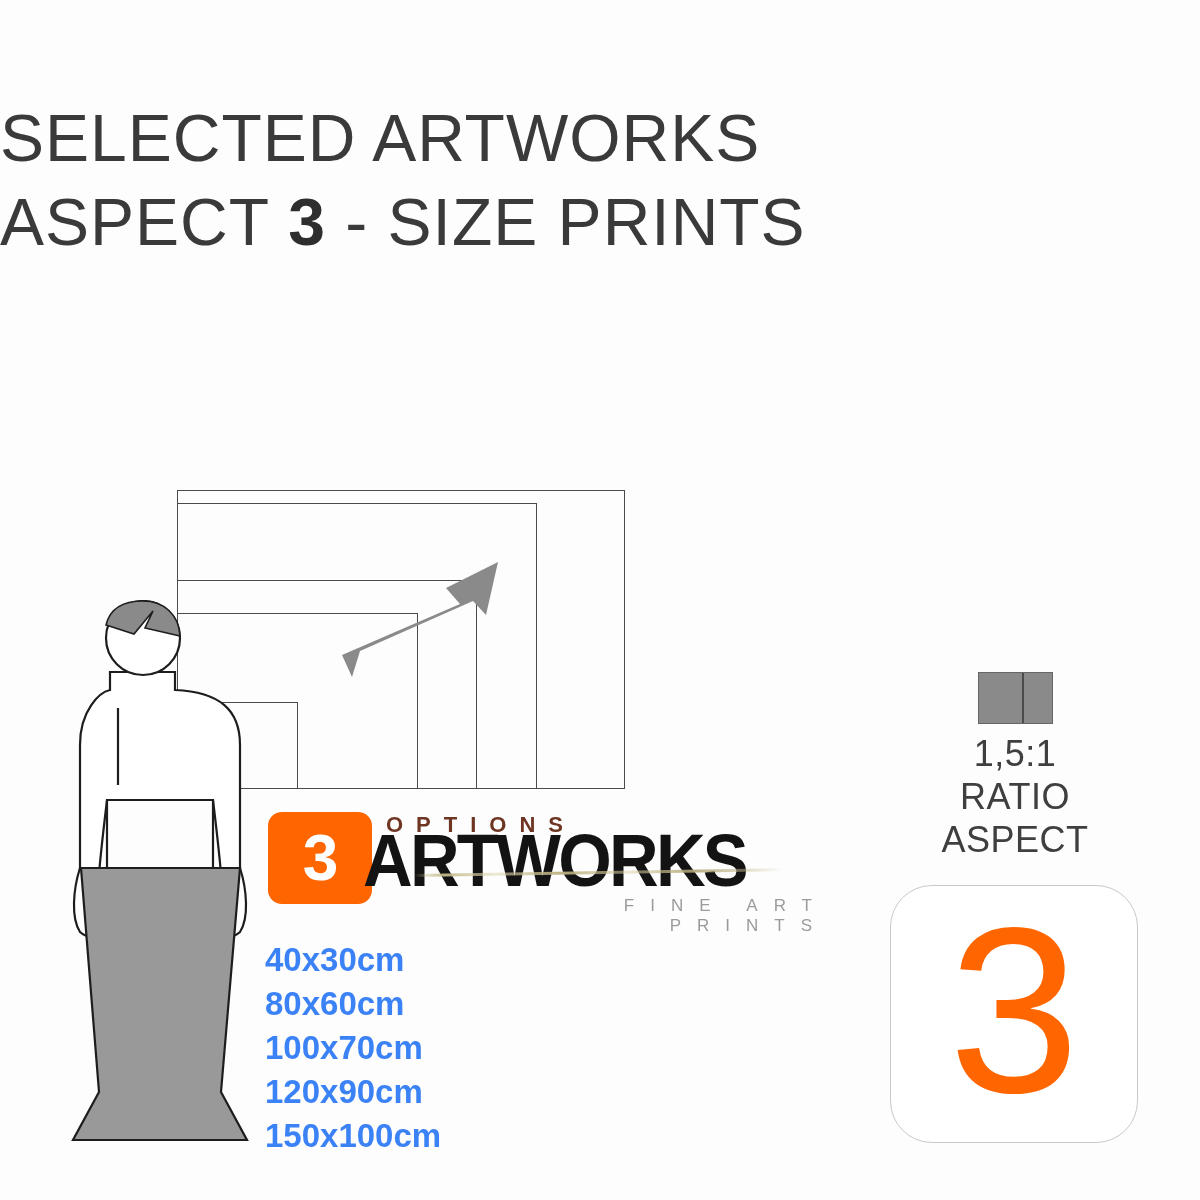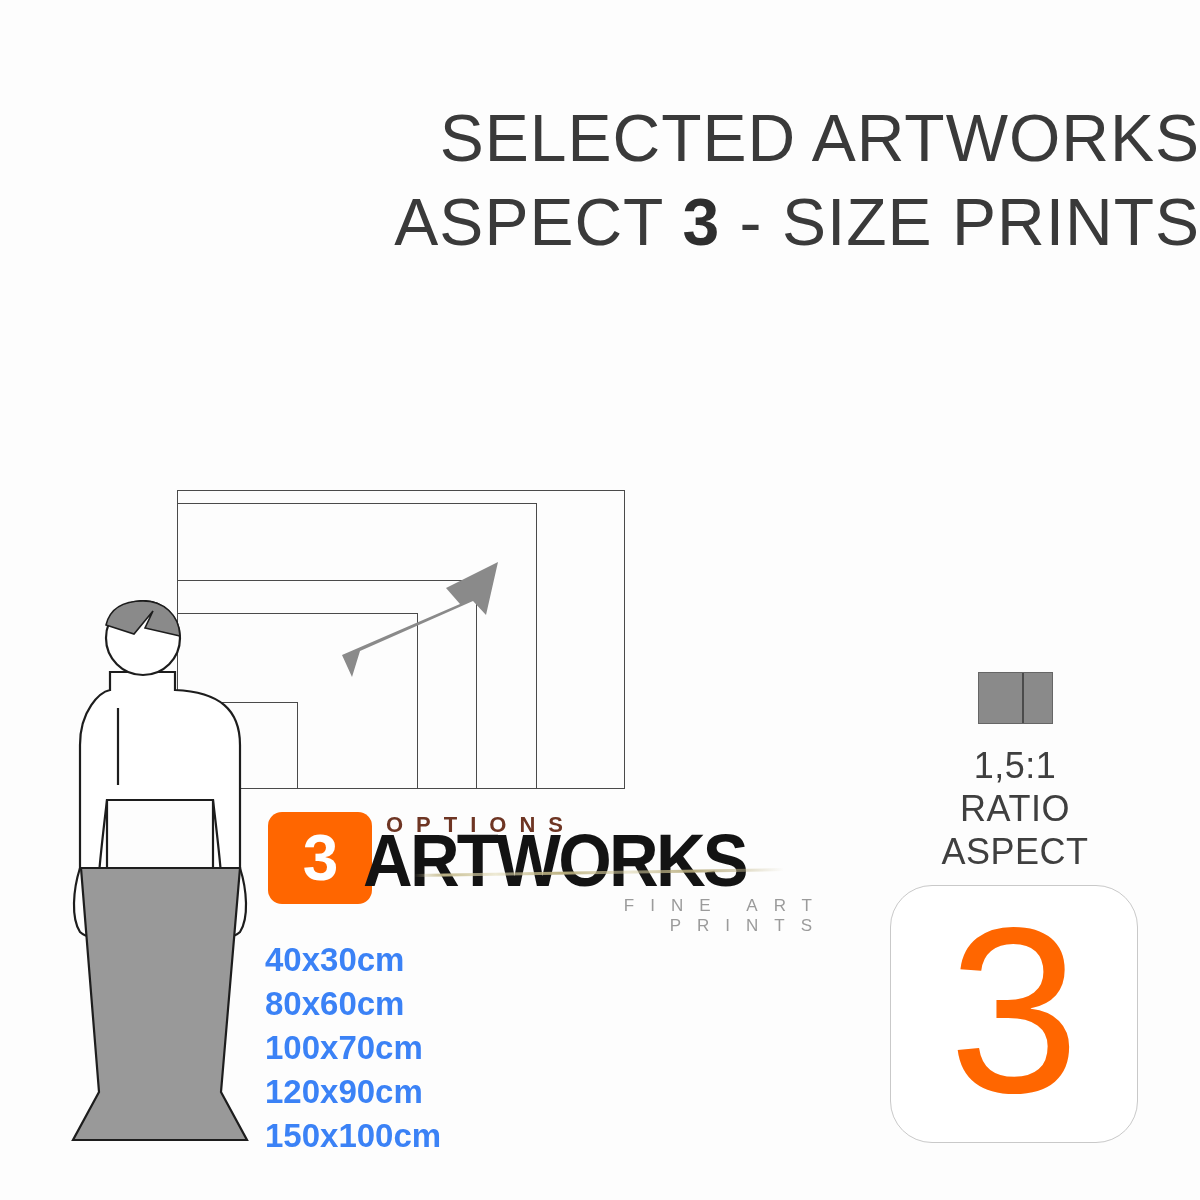--- a/index.html
+++ b/index.html
@@ -7,21 +7,21 @@
   body {
     background:#fdfdfd;
     font-family:"Liberation Sans", sans-serif;
     position:relative;
     overflow:hidden;
   }
 
   
   .title-block{
     position:absolute; left:0; top:96px; width:1200px;
-    text-align:right; color:#3a3a3a;
+    text-align:left; color:#3a3a3a;
     font-weight:300;
     letter-spacing:1px;
   }
   .title-line{
     font-size:66px;
     line-height:84px;
     white-space:nowrap;
   }
   .title-line .hl{ font-weight:800; color:#2e2e2e; }
 
@@ -113,21 +113,21 @@
     margin:0 auto;
     background:#8a8a8a;
     border:1.5px solid #666666;
   }
   .ratio-icon .divider{
     position:absolute; left:60%; top:0;
     width:1.5px; height:100%;
     background:#4b4b4b;
   }
   .aspect-text{
-    margin-top:20px;
+    margin-top:8px;
     text-align:center;
     color:#3f3f3f;
     font-weight:300;
     font-size:36px;
     line-height:43px;
     letter-spacing:.5px;
   }
 
   
   .num-card{

